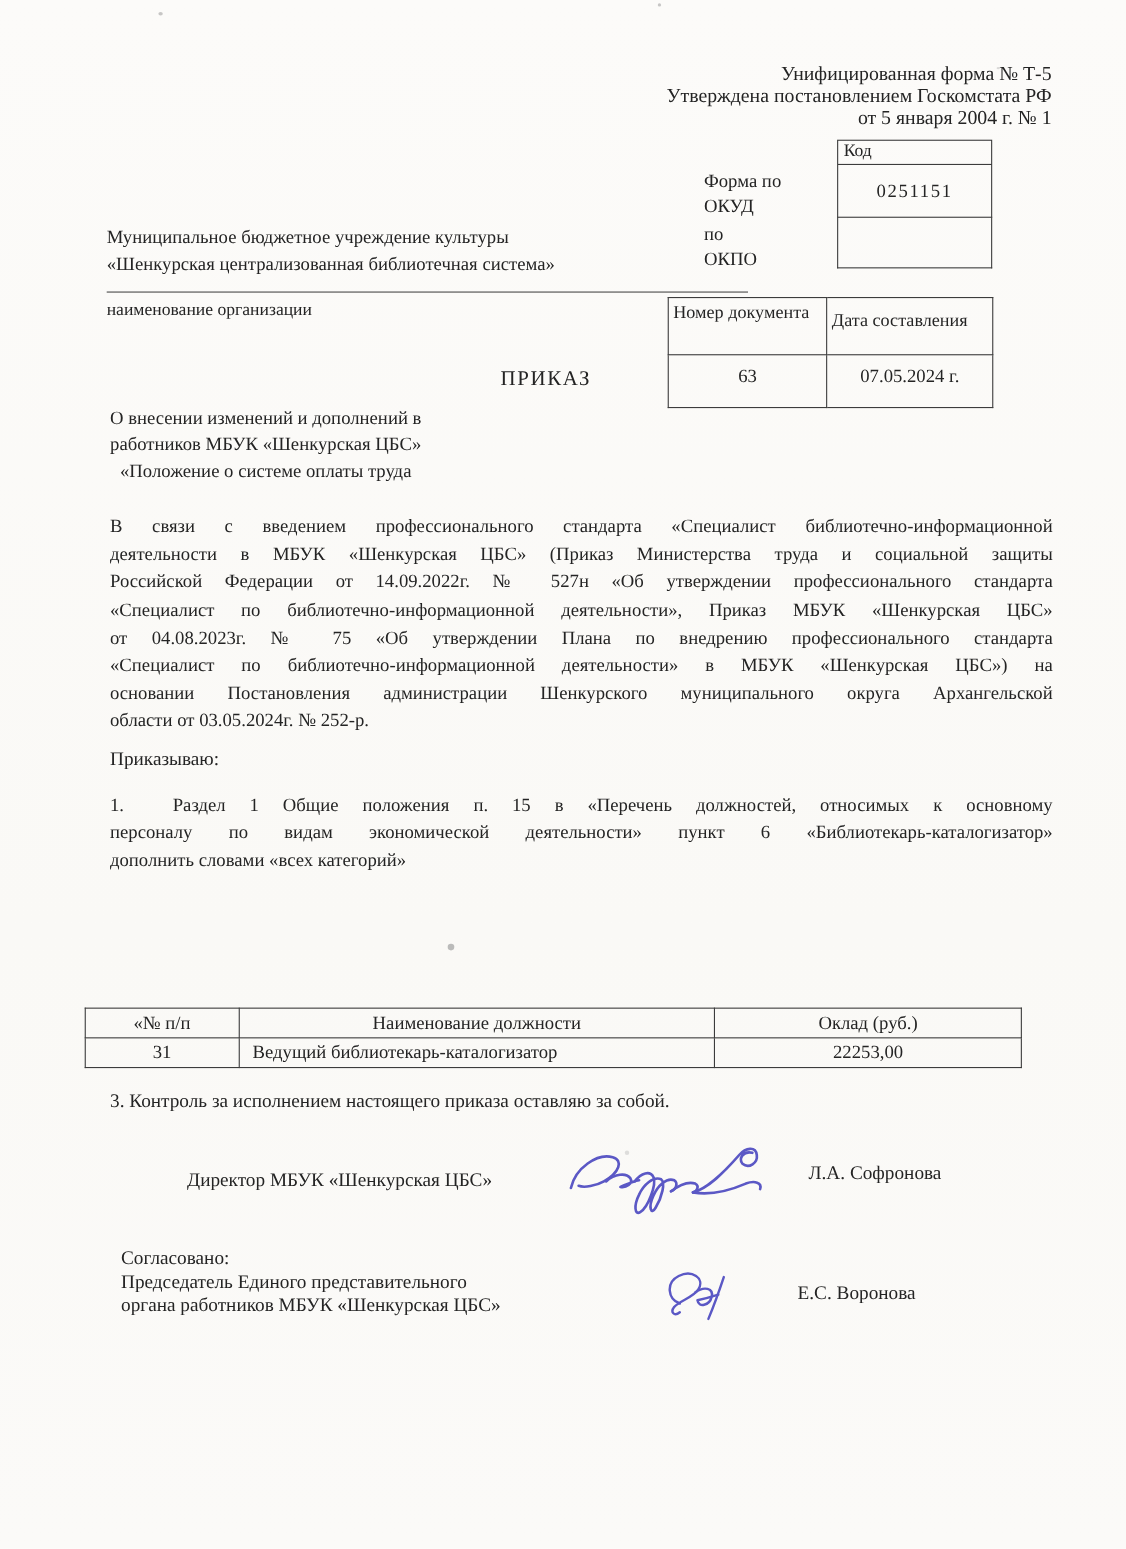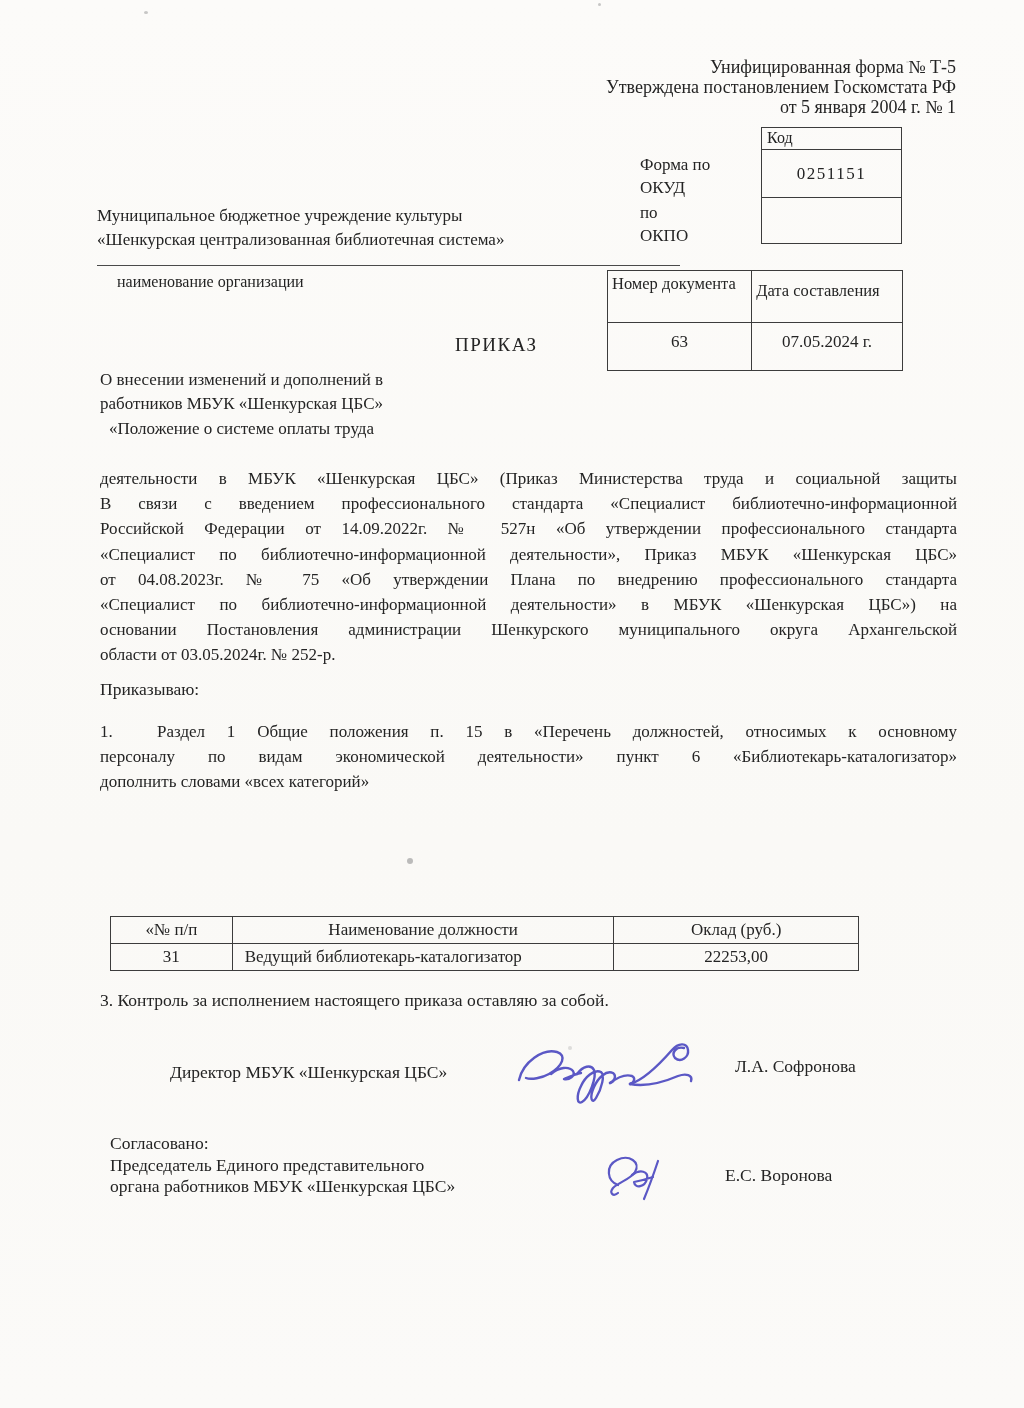--- a/index.html
+++ b/index.html
@@ -22,21 +22,21 @@
   .code-labels{text-align:left;font-size:17px;line-height:23px;width:120px;}
   .code-box{left:761px;top:127px;width:141px;}
   .code-box .hdr{border:1.5px solid #3c3c3c;height:20px;padding:1px 0 0 5px;font-size:16px;box-sizing:content-box;}
   .code-box .cell{border:1.5px solid #3c3c3c;border-top:none;text-align:center;font-size:17px;letter-spacing:1.5px;}
   .code-box .cell.okud{height:33px;padding-top:14px;}
   .code-box .cell.okpo{height:45px;}
 
   
   .org{left:97px;top:204px;font-size:17px;line-height:23.5px;}
   .org .uline{width:583px;border-bottom:1.5px solid #4a4a4a;padding-bottom:14px;}
-  .org .caption{font-size:16px;margin-top:4px;margin-left:20px;}
+  .org .caption{font-size:16px;margin-top:4px;}
 
   
   .doc-table{left:607px;top:270px;width:296px;border-collapse:collapse;}
   .doc-table td{border:1.5px solid #3c3c3c;font-size:16.5px;line-height:21px;vertical-align:top;}
   .doc-table .h1{width:144px;height:47px;padding:2px 4px;}
   .doc-table .h2{width:152px;padding:9px 2px 2px 4px;}
   .doc-table .v{text-align:center;height:38px;padding-top:8px;font-size:17px;}
 
   .prikaz{left:455px;top:334px;font-size:19px;letter-spacing:1.5px;}
 
@@ -47,21 +47,21 @@
   .lline{text-align:left;line-height:25.2px;}
   .intro{top:466px;}
   .prikazyvayu{left:100px;top:679px;font-size:17.5px;}
   .item1{top:719px;}
   .item1 .num{display:inline-block;width:57px;}
   .item2{top:835px;}
   .item2 .lline,.item2 .jline{line-height:24.6px;}
   .item3{left:100px;top:990px;font-size:17.5px;}
 
   
-  .salary-table{left:110px;top:916px;width:749px;border-collapse:collapse;}
+  .salary-table{left:77px;top:916px;width:852px;border-collapse:collapse;}
   .salary-table td{border:1.5px solid #3c3c3c;font-size:17px;text-align:center;height:24px;padding:1px 2px;}
   .salary-table .c1{width:140px;}
   .salary-table .c2{width:433px;}
   .salary-table .c3{width:284px;}
   .salary-table .pos{text-align:left;padding-left:12px;}
 
   
   .dir-label{left:170px;top:1062px;font-size:17.5px;}
   .dir-name{left:735px;top:1056px;font-size:17.5px;}
   .sig1{left:505px;top:1022px;}
@@ -118,22 +118,22 @@
 
   <div class="abs prikaz">ПРИКАЗ</div>
 
   <div class="abs subject">
     <div>О внесении изменений и дополнений в</div>
     <div>работников  МБУК «Шенкурская ЦБС»</div>
     <div>«Положение о системе оплаты труда</div>
   </div>
 
   <div class="abs par intro">
+    <div class="jline">В связи с введением профессионального стандарта «Специалист библиотечно-информационной</div>
     <div class="jline">деятельности в МБУК «Шенкурская ЦБС» (Приказ Министерства труда и социальной защиты</div>
-    <div class="jline">В связи с введением профессионального стандарта «Специалист библиотечно-информационной</div>
     <div class="jline">Российской Федерации от 14.09.2022г. № 527н «Об утверждении профессионального стандарта</div>
     <div class="jline">«Специалист по библиотечно-информационной деятельности», Приказ МБУК «Шенкурская ЦБС»</div>
     <div class="jline">от 04.08.2023г. № 75 «Об утверждении Плана по внедрению профессионального стандарта</div>
     <div class="jline">«Специалист по библиотечно-информационной деятельности» в МБУК «Шенкурская ЦБС») на</div>
     <div class="jline">основании Постановления администрации Шенкурского муниципального округа Архангельской</div>
     <div class="lline">области от 03.05.2024г. № 252-р.</div>
   </div>
 
   <div class="abs prikazyvayu">Приказываю:</div>
 

